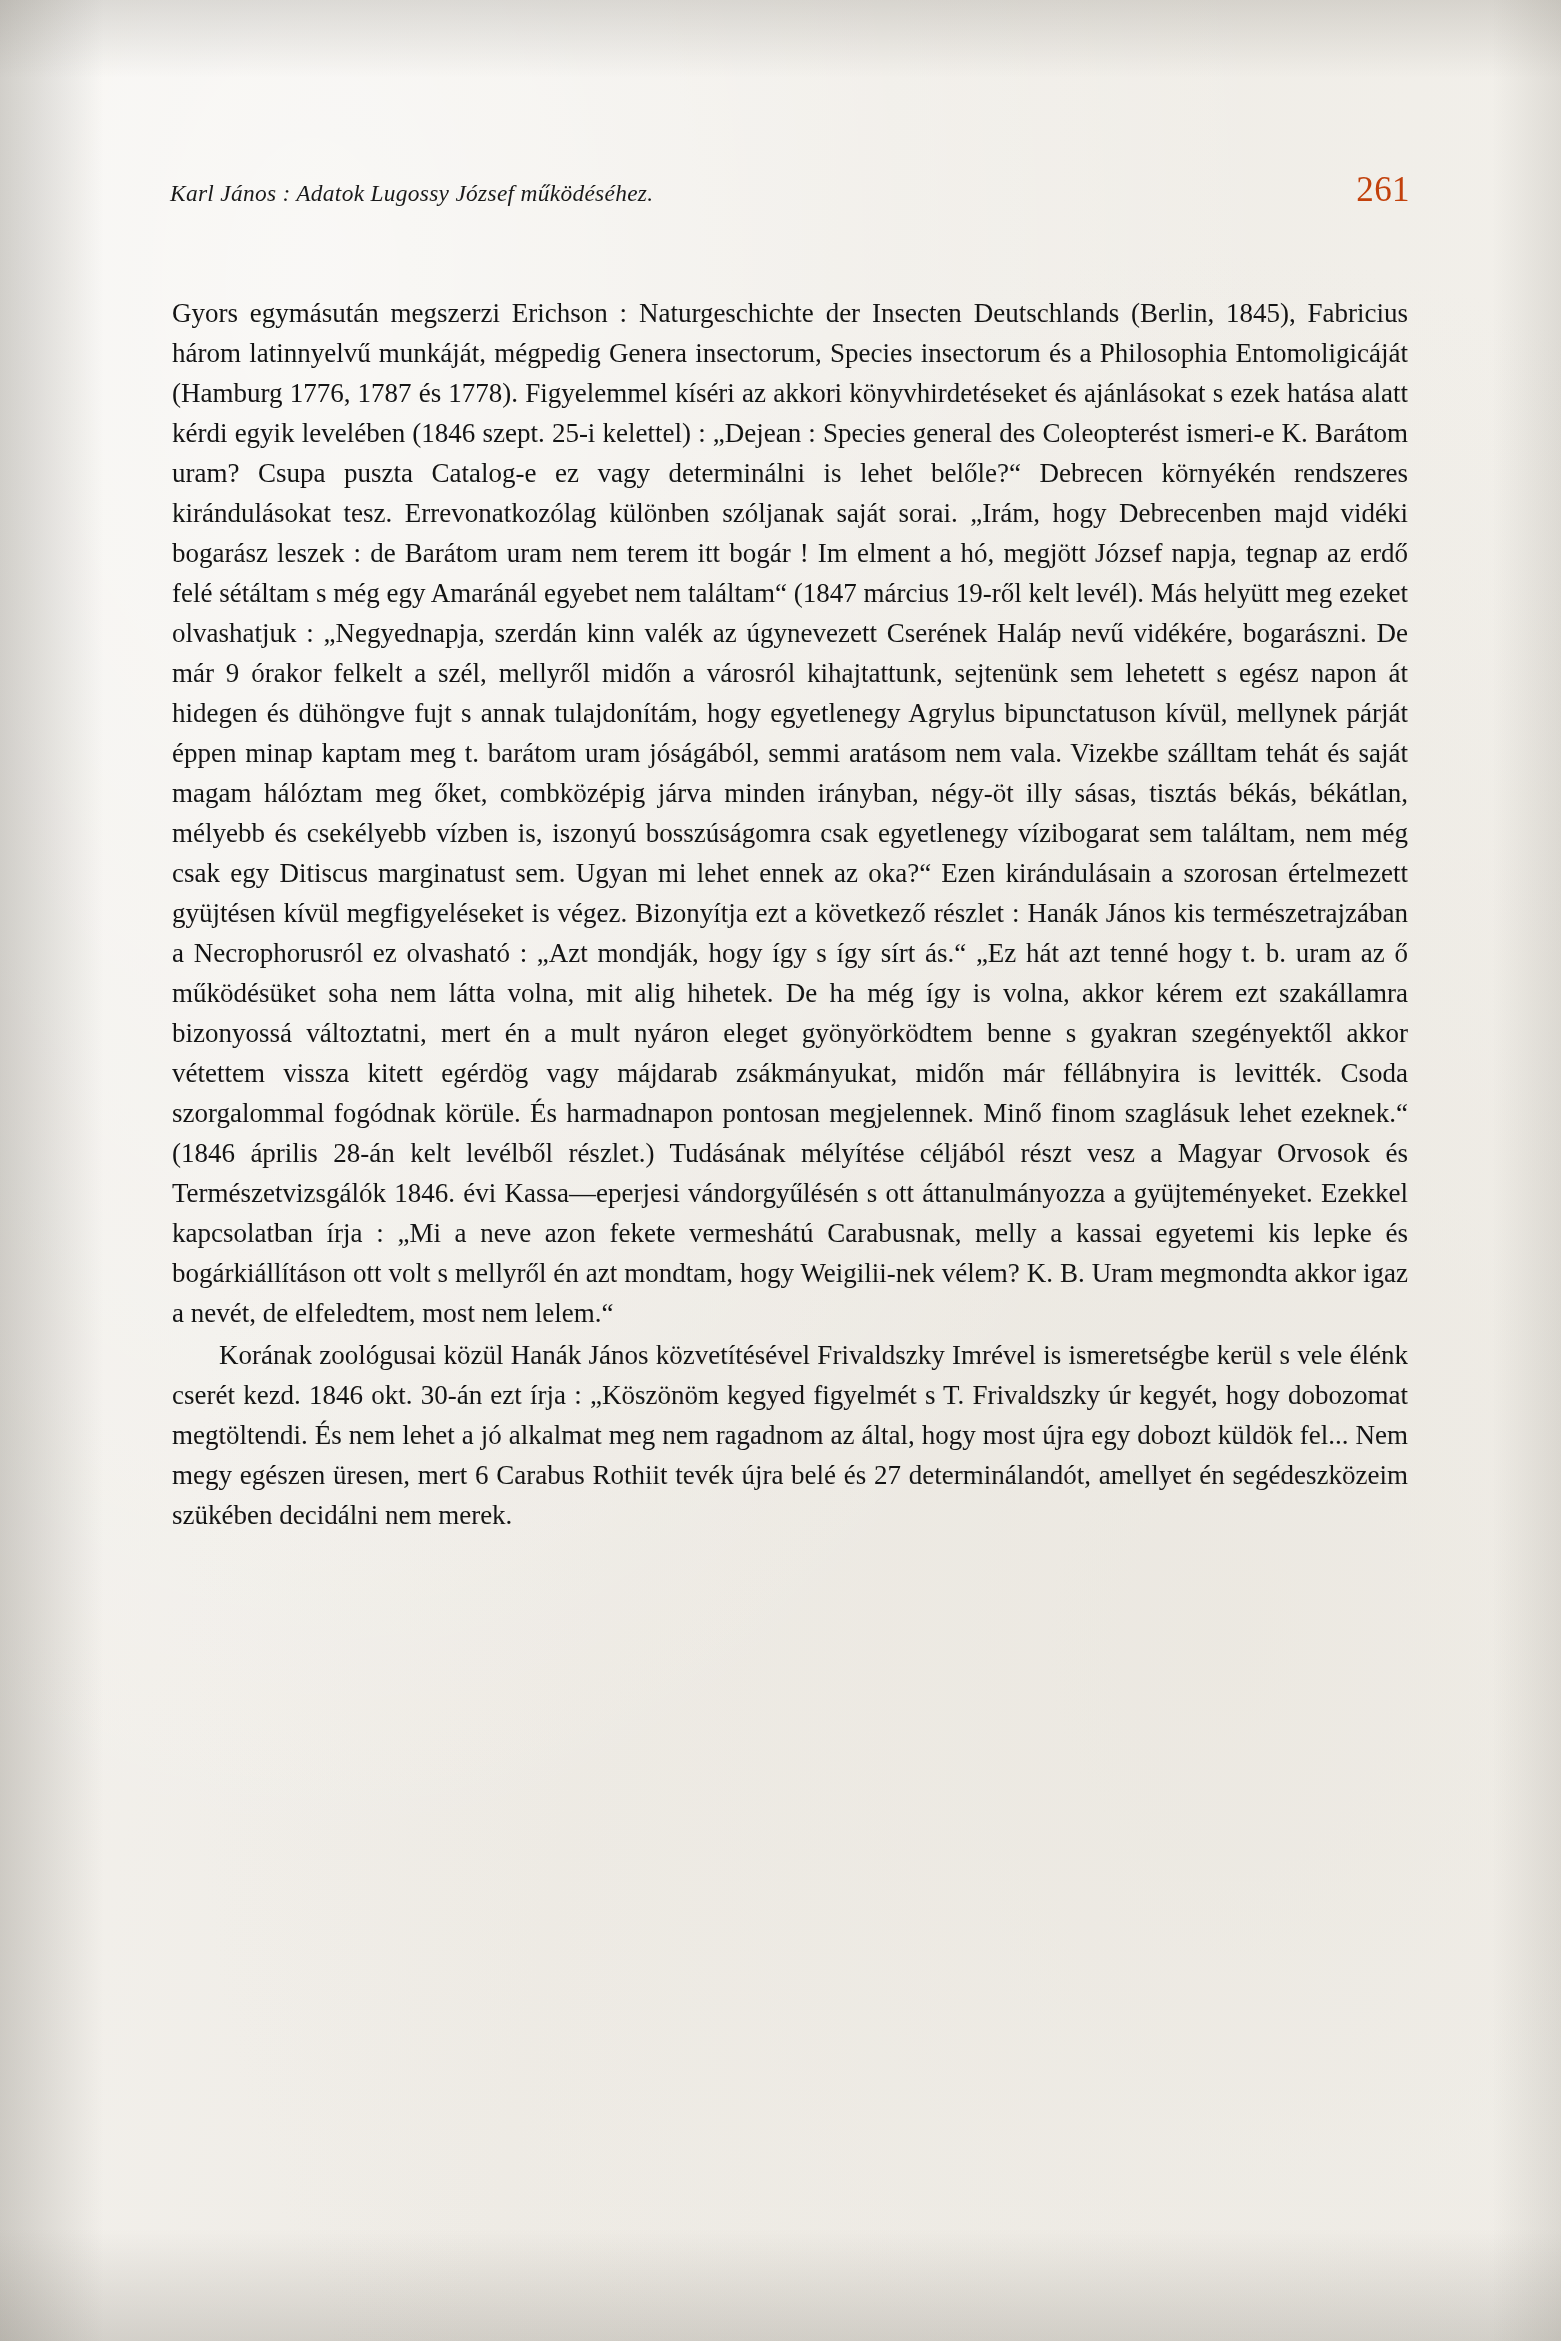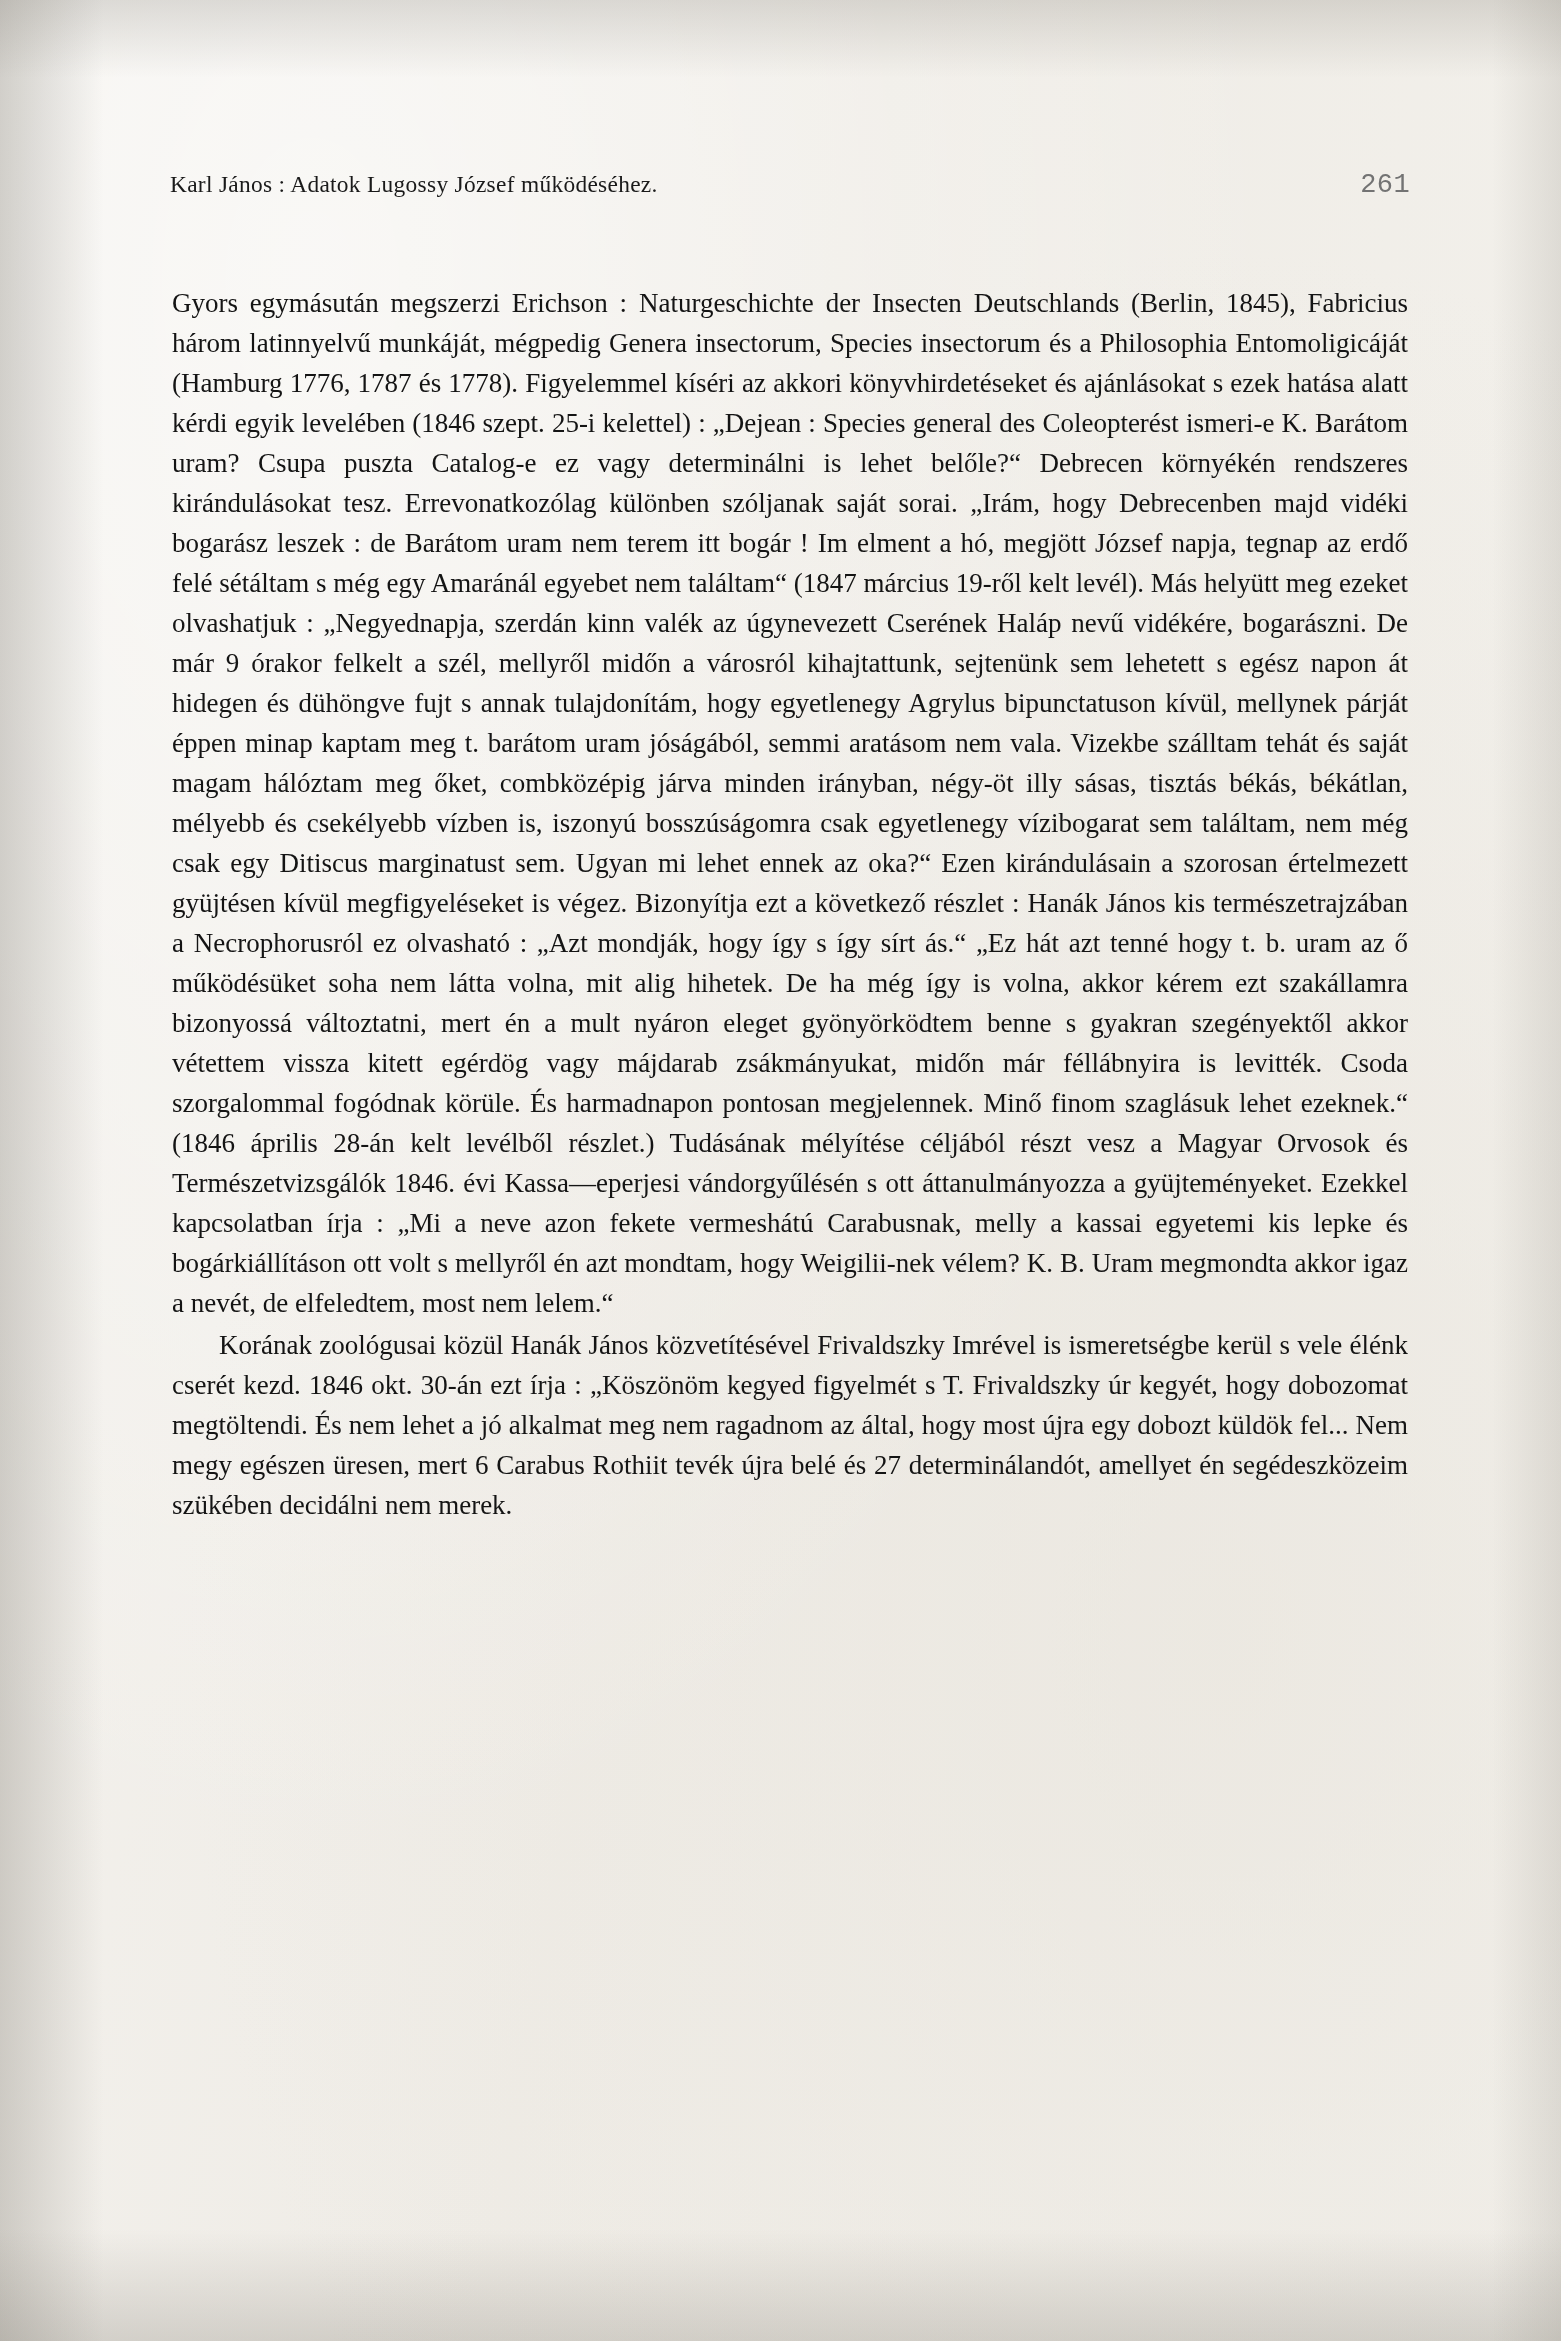--- a/index.html
+++ b/index.html
@@ -66,29 +66,29 @@
   }
 
   
   .running-head {
     display: flex;
     align-items: baseline;
     justify-content: space-between;
     margin-bottom: 83px;
   }
   .running-head-title {
+    font-style: italic;
     font-size: 23.4px;
     letter-spacing: 0.3px;
     color: #1a1a1a;
   }
   .page-number {
-    font-size: 27px;
-    color: #737373;
+    font-size: 35px;
+    color: #c2410c;
     letter-spacing: 0.4px;
-    font-family: Liberation Mono, monospace;
   }
 
   
   .body-text {
     font-size: 27px;
     line-height: 40px;
     color: #141414;
     text-align: justify;
     text-justify: inter-word;
     hyphens: none;

